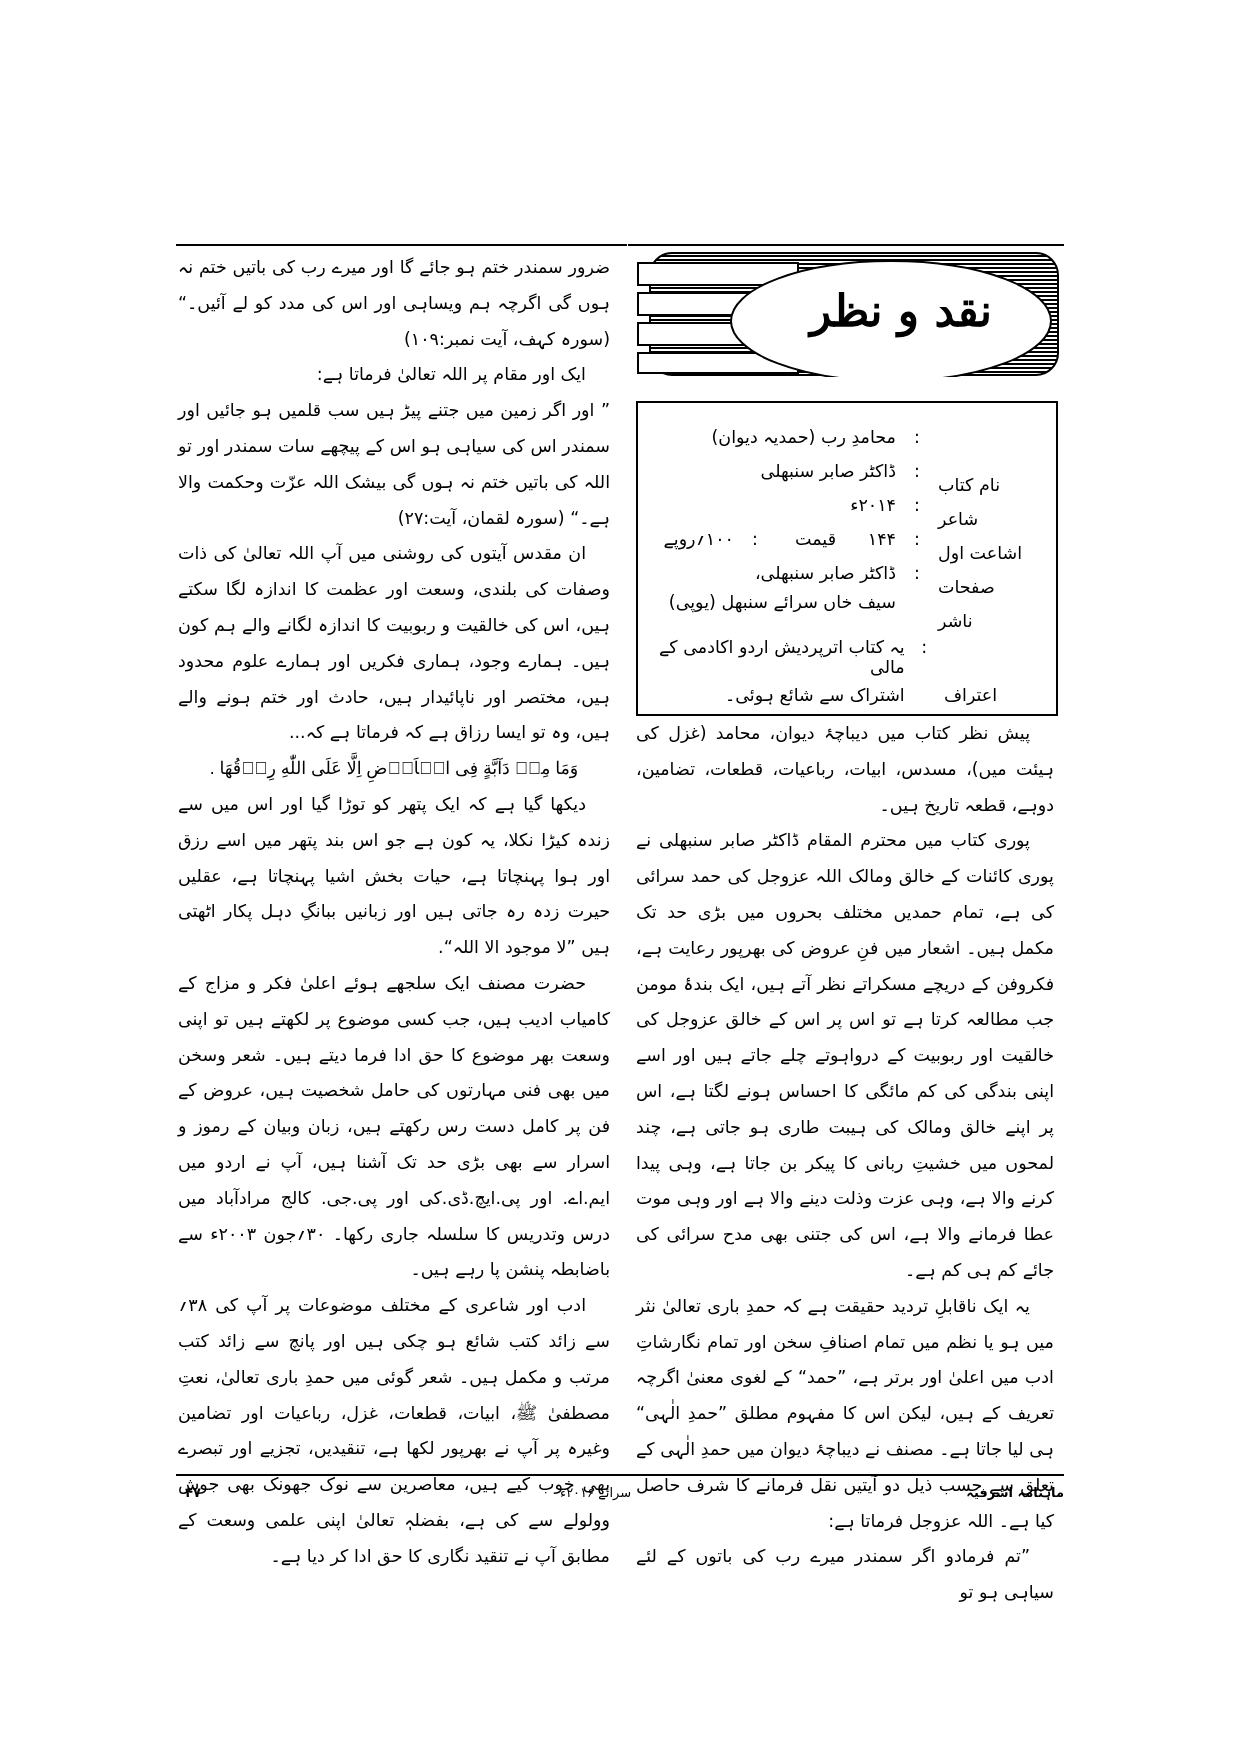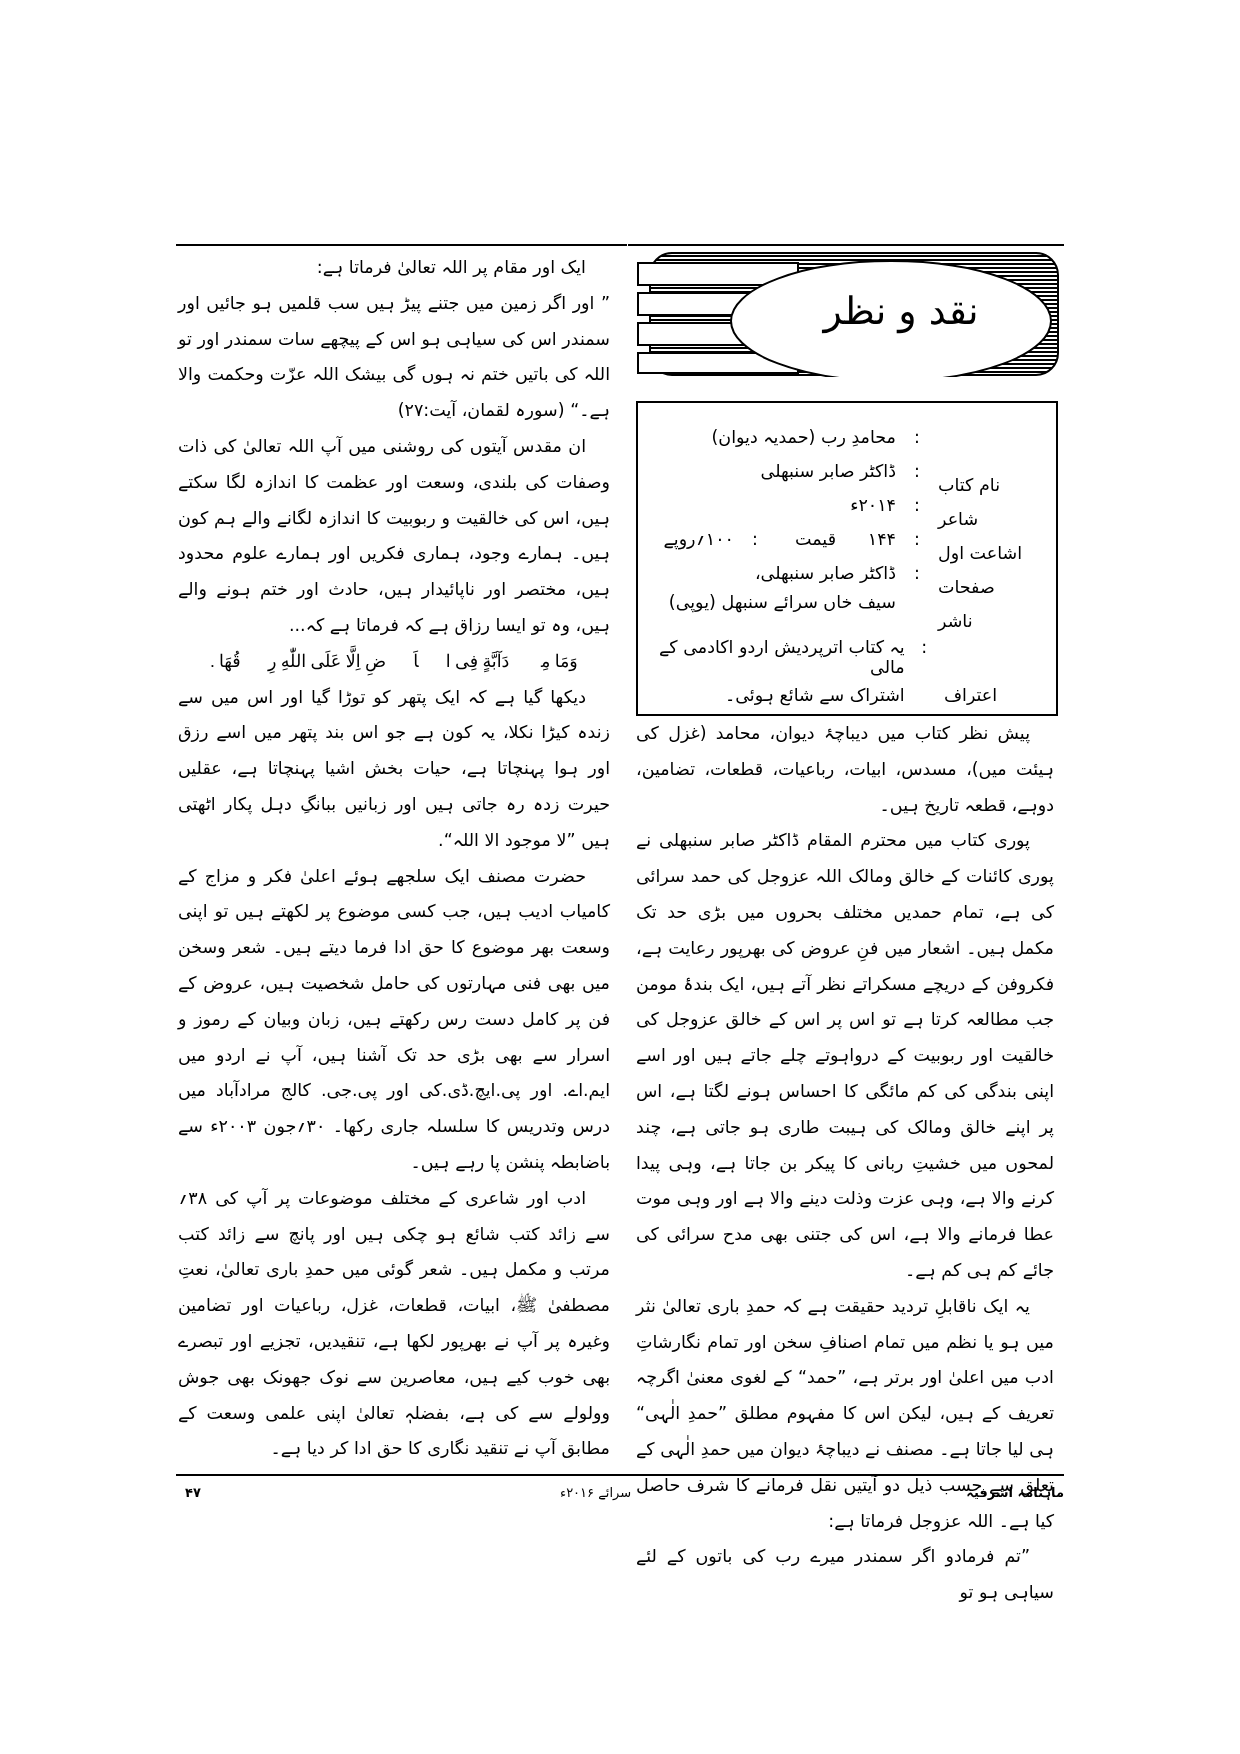--- a/index.html
+++ b/index.html
@@ -3,21 +3,21 @@
 <meta charset="utf-8">
 <style>
   html, body { margin:0; padding:0; background:#ffffff; }
   body { width:1240px; height:1754px; position:relative; overflow:hidden;
          font-family: "DejaVu Sans", sans-serif; color:#000; }
   .rule { position:absolute; background:#000; }
   .col { position:absolute; direction:rtl; text-align:justify; text-align-last:right;
          font-family:"DejaVu Sans", sans-serif; font-size:17.5px; line-height:35.8px; }
   .col p { margin:0; }
   .col p.ind { text-indent:24px; }
-  .col .verse { text-align:left; text-align-last:center; font-family:Liberation Serif, serif; }
+  .col .verse { text-align:left; text-align-last:center; font-family:Liberation Sans, sans-serif; }
   .banner { position:absolute; left:636px; top:251px; width:426px; height:126px; }
   .infobox { position:absolute; left:636px; top:401px; width:418px; height:311px;
              border:2px solid #000; direction:rtl; font-size:17.5px; }
   .info-row { position:absolute; right:30px; display:flex; align-items:flex-start; }
   .info-label { width:88px; text-align:left;margin-top:48px; }
   .info-colon { width:42px; text-align:center; }
   .info-val { }
   .footer { position:absolute; top:1485px; font-size:13px; direction:rtl; }
 </style>
 </head>
@@ -35,21 +35,21 @@
         <rect y="2" width="4" height="2" fill="#fff"></rect>
       </pattern>
     </defs>
     <rect x="14" y="2" width="408" height="122" rx="22" ry="22" fill="url(#stripes)" stroke="#000" stroke-width="2"></rect>
     <rect x="2" y="12" width="160" height="22" fill="#fff" stroke="#000" stroke-width="2"></rect>
     <rect x="2" y="42" width="160" height="22" fill="#fff" stroke="#000" stroke-width="2"></rect>
     <rect x="2" y="72" width="160" height="22" fill="#fff" stroke="#000" stroke-width="2"></rect>
     <rect x="2" y="102" width="160" height="20" fill="#fff" stroke="#000" stroke-width="2"></rect>
     <ellipse cx="255" cy="70" rx="160" ry="60" fill="#fff" stroke="#000" stroke-width="2"></ellipse>
   </svg>
-  <div style="position:absolute; left:150px; top:20px; width:230px; text-align:center; direction:rtl; font-family:'DejaVu Serif', serif; font-weight:normal; font-size:38px; line-height:80px;">نقد و نظر</div>
+  <div style="position:absolute; left:150px; top:20px; width:230px; text-align:center; direction:rtl; font-family:'DejaVu Serif', serif; font-weight:bold; font-size:44px; line-height:80px;">نقد و نظر</div>
 </div>
 
 <div class="infobox">
   <div class="info-row" style="top:24px;">
     <span class="info-label">نام کتاب</span>
     <span class="info-colon">:</span>
     <span class="info-val">محامدِ رب (حمدیہ دیوان)</span>
   </div>
   <div class="info-row" style="top:58px;">
     <span class="info-label">شاعر</span>
@@ -88,20 +88,21 @@
 </div>
 
 <div class="col" style="left:636px; top:716px; width:418px; height:760px;">
   <p class="ind">پیش نظر کتاب میں دیباچۂ دیوان، محامد (غزل کی ہیئت میں)، مسدس، ابیات، رباعیات، قطعات، تضامین، دوہے، قطعہ تاریخ ہیں۔</p>
   <p class="ind">پوری کتاب میں محترم المقام ڈاکٹر صابر سنبھلی نے پوری کائنات کے خالق ومالک اللہ عزوجل کی حمد سرائی کی ہے، تمام حمدیں مختلف بحروں میں بڑی حد تک مکمل ہیں۔ اشعار میں فنِ عروض کی بھرپور رعایت ہے، فکروفن کے دریچے مسکراتے نظر آتے ہیں، ایک بندۂ مومن جب مطالعہ کرتا ہے تو اس پر اس کے خالق عزوجل کی خالقیت اور ربوبیت کے درواہوتے چلے جاتے ہیں اور اسے اپنی بندگی کی کم مائگی کا احساس ہونے لگتا ہے، اس پر اپنے خالق ومالک کی ہیبت طاری ہو جاتی ہے، چند لمحوں میں خشیتِ ربانی کا پیکر بن جاتا ہے، وہی پیدا کرنے والا ہے، وہی عزت وذلت دینے والا ہے اور وہی موت عطا فرمانے والا ہے، اس کی جتنی بھی مدح سرائی کی جائے کم ہی کم ہے۔</p>
   <p class="ind">یہ ایک ناقابلِ تردید حقیقت ہے کہ حمدِ باری تعالیٰ نثر میں ہو یا نظم میں تمام اصنافِ سخن اور تمام نگارشاتِ ادب میں اعلیٰ اور برتر ہے، ”حمد“ کے لغوی معنیٰ اگرچہ تعریف کے ہیں، لیکن اس کا مفہوم مطلق ”حمدِ الٰہی“ ہی لیا جاتا ہے۔ مصنف نے دیباچۂ دیوان میں حمدِ الٰہی کے تعلق سے حسب ذیل دو آیتیں نقل فرمانے کا شرف حاصل کیا ہے۔ اللہ عزوجل فرماتا ہے:</p>
   <p class="ind">”تم فرمادو اگر سمندر میرے رب کی باتوں کے لئے سیاہی ہو تو</p>
 </div>
 
 <div class="col" style="left:178px; top:250px; width:432px; height:1220px;">
+  <p>ضرور سمندر ختم ہو جائے گا اور میرے رب کی باتیں ختم نہ ہوں گی اگرچہ ہم ویساہی اور اس کی مدد کو لے آئیں۔“ (سورہ کہف، آیت نمبر:۱۰۹)</p>
   <p class="ind">ایک اور مقام پر اللہ تعالیٰ فرماتا ہے:</p>
   <p>” اور اگر زمین میں جتنے پیڑ ہیں سب قلمیں ہو جائیں اور سمندر اس کی سیاہی ہو اس کے پیچھے سات سمندر اور تو اللہ کی باتیں ختم نہ ہوں گی بیشک اللہ عزّت وحکمت والا ہے۔“ (سورہ لقمان، آیت:۲۷)</p>
   <p class="ind">ان مقدس آیتوں کی روشنی میں آپ اللہ تعالیٰ کی ذات وصفات کی بلندی، وسعت اور عظمت کا اندازہ لگا سکتے ہیں، اس کی خالقیت و ربوبیت کا اندازہ لگانے والے ہم کون ہیں۔ ہمارے وجود، ہماری فکریں اور ہمارے علوم محدود ہیں، مختصر اور ناپائیدار ہیں، حادث اور ختم ہونے والے ہیں، وہ تو ایسا رزاق ہے کہ فرماتا ہے کہ...</p>
   <p class="verse">وَمَا مِنۡ دَآبَّةٍ فِى الۡاَرۡضِ اِلَّا عَلَى اللّٰهِ رِزۡقُهَا .</p>
   <p class="ind">دیکھا گیا ہے کہ ایک پتھر کو توڑا گیا اور اس میں سے زندہ کیڑا نکلا، یہ کون ہے جو اس بند پتھر میں اسے رزق اور ہوا پہنچاتا ہے، حیات بخش اشیا پہنچاتا ہے، عقلیں حیرت زدہ رہ جاتی ہیں اور زبانیں ببانگِ دہل پکار اٹھتی ہیں ”لا موجود الا اللہ“.</p>
   <p class="ind">حضرت مصنف ایک سلجھے ہوئے اعلیٰ فکر و مزاج کے کامیاب ادیب ہیں، جب کسی موضوع پر لکھتے ہیں تو اپنی وسعت بھر موضوع کا حق ادا فرما دیتے ہیں۔ شعر وسخن میں بھی فنی مہارتوں کی حامل شخصیت ہیں، عروض کے فن پر کامل دست رس رکھتے ہیں، زبان وبیان کے رموز و اسرار سے بھی بڑی حد تک آشنا ہیں، آپ نے اردو میں ایم.اے. اور پی.ایچ.ڈی.کی اور پی.جی. کالج مرادآباد میں درس وتدریس کا سلسلہ جاری رکھا۔ ۳۰؍جون ۲۰۰۳ء سے باضابطہ پنشن پا رہے ہیں۔</p>
   <p class="ind">ادب اور شاعری کے مختلف موضوعات پر آپ کی ۳۸؍ سے زائد کتب شائع ہو چکی ہیں اور پانچ سے زائد کتب مرتب و مکمل ہیں۔ شعر گوئی میں حمدِ باری تعالیٰ، نعتِ مصطفیٰ ﷺ، ابیات، قطعات، غزل، رباعیات اور تضامین وغیرہ پر آپ نے بھرپور لکھا ہے، تنقیدیں، تجزیے اور تبصرے بھی خوب کیے ہیں، معاصرین سے نوک جھونک بھی جوش وولولے سے کی ہے، بفضلہٖ تعالیٰ اپنی علمی وسعت کے مطابق آپ نے تنقید نگاری کا حق ادا کر دیا ہے۔</p>
 </div>
 
 <div class="rule" style="left:176px; top:1474px; width:888px; height:2px;"></div>

